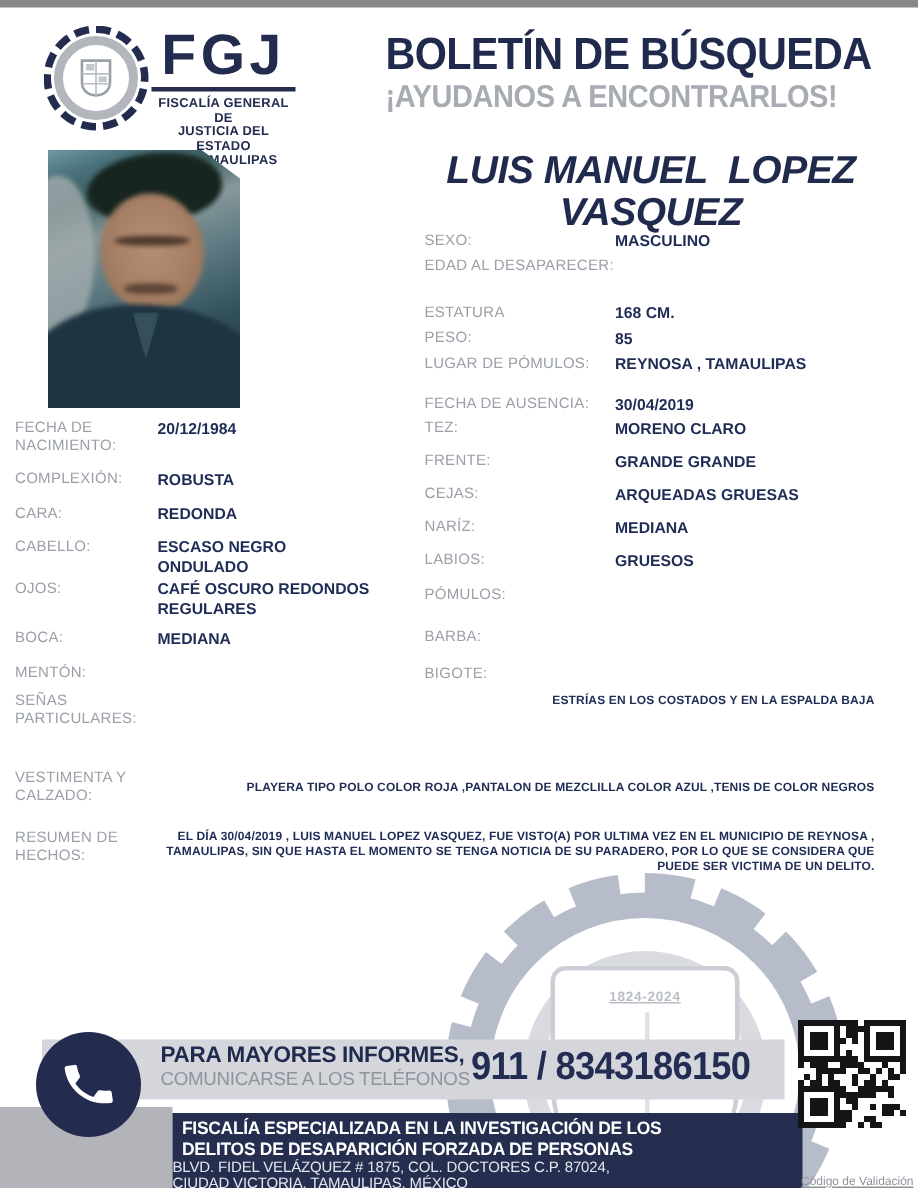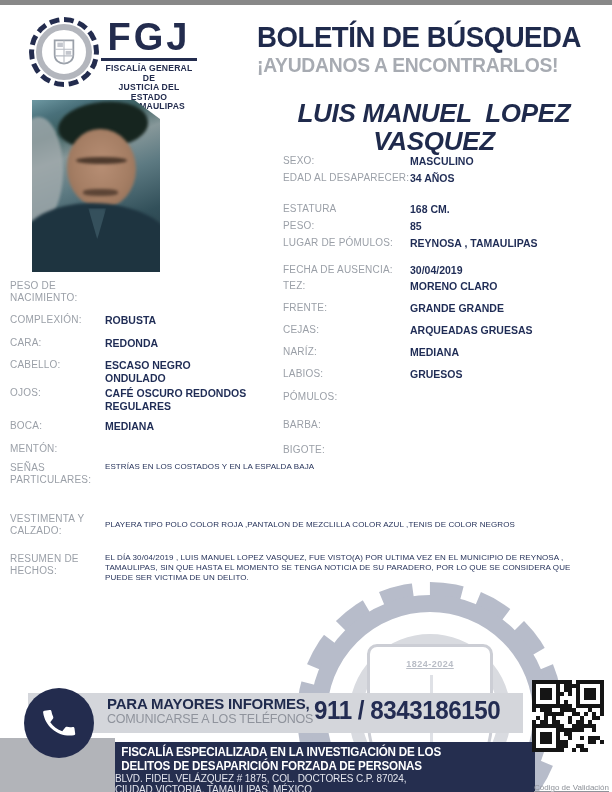--- a/index.html
+++ b/index.html
@@ -53,21 +53,21 @@
   .row { position:absolute; display:flex; }
   .col-right .row { left:283px; width:325px; }
   .col-right .lbl { width:127px; flex:none; }
   .col-right .val { flex:1; }
   .col-left .row { left:10px; width:265px; }
   .col-left .lbl { width:95px; flex:none; }
   .col-left .val { width:145px; }
   .wide-row { position:absolute; left:10px; width:592px; }
   .wide-row .lbl { position:absolute; left:0; top:0; width:92px; }
   .wide-row .val-sm { position:absolute; left:95px; top:0; width:478px; font-size:8px; line-height:10px;
-    font-weight:400; color:#1f2c55; letter-spacing:.1px; }
+    font-weight:700; color:#1f2c55; letter-spacing:.1px;text-align:right; }
   
   .watermark { position:absolute; left:297px; top:577px; width:266px; height:266px; z-index:1; }
   .wm-teeth { position:absolute; inset:0; border-radius:50%; border:16px dashed #b7bcca; }
   .wm-ring1 { position:absolute; inset:13px; border-radius:50%; border:17px solid #b7bcca; }
   .wm-ring2 { position:absolute; inset:52px; border-radius:50%; border:13px solid #d9dbe0; }
   .wm-ring3 { position:absolute; inset:74px; border-radius:50%; border:9px solid #e6e8ec; }
   .wm-shield { position:absolute; left:70px; top:62px; width:126px; height:150px;
     border:3px solid #ccced5; border-radius:10px 10px 48% 48%; background:#fff; }
   .wm-years { position:absolute; left:0; top:12px; width:100%; text-align:center;
     font-size:9px; font-weight:700; color:#b9bdc6; letter-spacing:.5px;text-decoration:underline; }
@@ -140,21 +140,20 @@
 
   <div class="person-name"><span>LUIS MANUEL  LOPEZ</span><br><span>VASQUEZ</span></div>
 
   <div class="col-right z2">
     <div class="row" style="top:150px">
         <span class="lbl">SEXO:</span>
         <span class="val">MASCULINO</span>
       </div>
     <div class="row" style="top:167px">
         <span class="lbl">EDAD AL DESAPARECER:</span>
-        <span class="val">34 AÑOS</span>
       </div>
     <div class="row" style="top:198px">
         <span class="lbl">ESTATURA</span>
         <span class="val">168 CM.</span>
       </div>
     <div class="row" style="top:215px">
         <span class="lbl">PESO:</span>
         <span class="val">85</span>
       </div>
     <div class="row" style="top:232px">
@@ -194,21 +193,22 @@
         <span class="val"></span>
       </div>
     <div class="row" style="top:439px">
         <span class="lbl">BIGOTE:</span>
         <span class="val"></span>
       </div>
   </div>
 
   <div class="col-left z2">
     <div class="row" style="top:275px">
-        <span class="lbl">PESO DE NACIMIENTO:</span>
+        <span class="lbl">FECHA DE NACIMIENTO:</span>
+        <span class="val">20/12/1984</span>
       </div>
     <div class="row" style="top:309px">
         <span class="lbl">COMPLEXIÓN:</span>
         <span class="val">ROBUSTA</span>
       </div>
     <div class="row" style="top:332px">
         <span class="lbl">CARA:</span>
         <span class="val">REDONDA</span>
       </div>
     <div class="row" style="top:354px">

